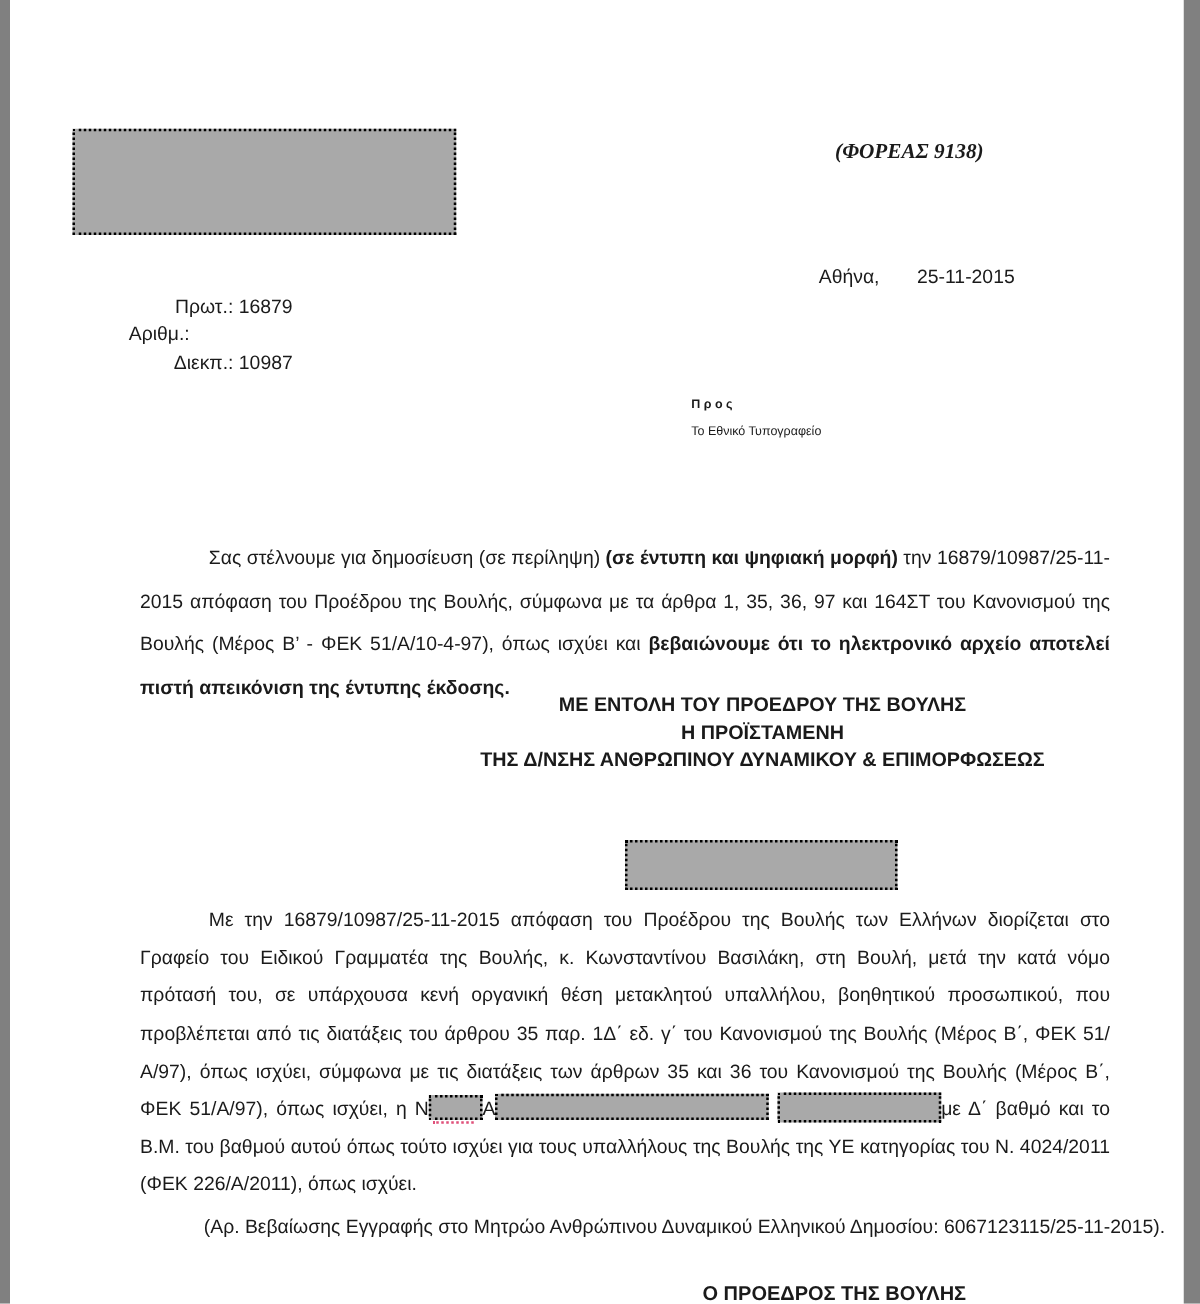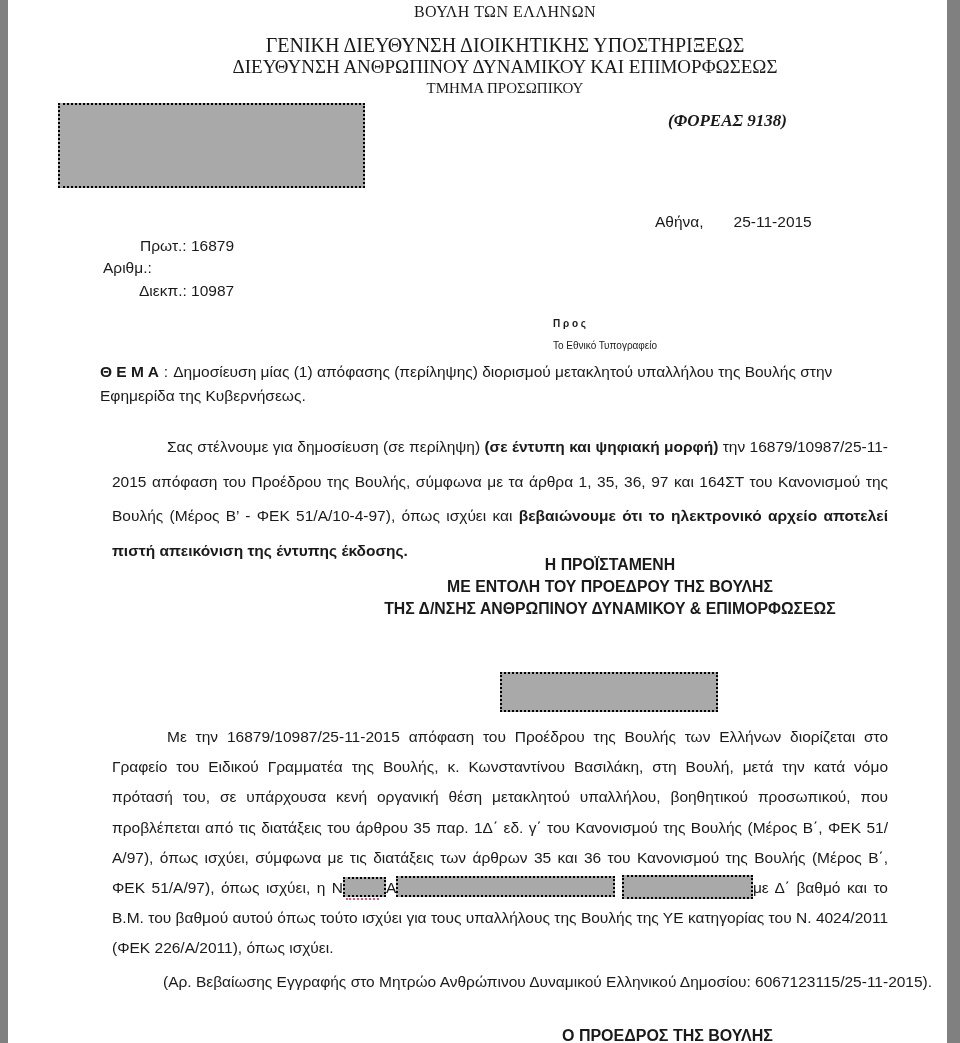--- a/index.html
+++ b/index.html
@@ -60,26 +60,20 @@
 
   .bottom-sig { position:absolute; left:562px; top:1027px; font-weight:bold; font-size:16px; }
 </style>
 </head>
 <body>
 
 <div class="page">
   <div class="edge edge-left"></div>
   <div class="edge edge-right"></div>
 
-  <div class="letterhead">
-    <div class="lh-org">ΒΟΥΛΗ ΤΩΝ ΕΛΛΗΝΩΝ</div>
-    <div class="lh-gen">ΓΕΝΙΚΗ ΔΙΕΥΘΥΝΣΗ ΔΙΟΙΚΗΤΙΚΗΣ ΥΠΟΣΤΗΡΙΞΕΩΣ</div>
-    <div class="lh-dir">ΔΙΕΥΘΥΝΣΗ ΑΝΘΡΩΠΙΝΟΥ ΔΥΝΑΜΙΚΟΥ ΚΑΙ ΕΠΙΜΟΡΦΩΣΕΩΣ</div>
-    <div class="lh-dept">ΤΜΗΜΑ ΠΡΟΣΩΠΙΚΟΥ</div>
-  </div>
 
   <div class="foreas">(ΦΟΡΕΑΣ 9138)</div>
 
   <div class="redaction box-stamp"></div>
 
   <div class="date-line">
     <span>Αθήνα,</span><span class="dgap">25-11-2015</span>
   </div>
 
   <div class="ref ref-prot">
@@ -92,31 +86,28 @@
   <div class="ref ref-diekp">
     <span>Διεκπ.:</span>
     <span>10987</span>
   </div>
 
   <div class="pros-block">
     <div class="bold">Π ρ ο ς</div>
     <div>Το Εθνικό Τυπογραφείο</div>
   </div>
 
-  <div class="subject">
-    <span class="bold">Θ Ε Μ Α</span><span class="subj-sep">:</span><span>Δημοσίευση μίας (1) απόφασης (περίληψης) διορισμού μετακλητού υπαλλήλου της Βουλής στην Εφημερίδα της Κυβερνήσεως.</span>
-  </div>
 
   <p class="body-par par1">
     <span>Σας στέλνουμε για δημοσίευση (σε περίληψη) </span><span class="bold">(σε έντυπη και ψηφιακή μορφή)</span><span> την 16879/10987/25-11-2015 απόφαση του Προέδρου της Βουλής, σύμφωνα με τα άρθρα 1, 35, 36, 97 και 164ΣΤ του Κανονισμού της Βουλής (Μέρος Β’ - ΦΕΚ 51/Α/10-4-97), όπως ισχύει και </span><span class="bold">βεβαιώνουμε ότι το ηλεκτρονικό αρχείο αποτελεί πιστή απεικόνιση της έντυπης έκδοσης.</span>
   </p>
 
   <div class="sig-block">
+    <div>ΜΕ ΕΝΤΟΛΗ ΤΟΥ ΠΡΟΕΔΡΟΥ ΤΗΣ ΒΟΥΛΗΣ</div>
     <div>Η ΠΡΟΪΣΤΑΜΕΝΗ</div>
-    <div>ΜΕ ΕΝΤΟΛΗ ΤΟΥ ΠΡΟΕΔΡΟΥ ΤΗΣ ΒΟΥΛΗΣ</div>
     <div>ΤΗΣ Δ/ΝΣΗΣ ΑΝΘΡΩΠΙΝΟΥ ΔΥΝΑΜΙΚΟΥ &amp; ΕΠΙΜΟΡΦΩΣΕΩΣ</div>
   </div>
 
   <div class="redaction box-sign"></div>
 
   <p class="body-par par2">
     <span>Με την 16879/10987/25-11-2015 απόφαση του Προέδρου της Βουλής των Ελλήνων διορίζεται στο Γραφείο του Ειδικού Γραμματέα της Βουλής, κ. Κωνσταντίνου Βασιλάκη, στη Βουλή, μετά την κατά νόμο πρότασή του, σε υπάρχουσα κενή οργανική θέση μετακλητού υπαλλήλου, βοηθητικού προσωπικού, που προβλέπεται από τις διατάξεις του άρθρου 35 παρ. 1Δ΄ εδ. γ΄ του Κανονισμού της Βουλής (Μέρος Β΄, ΦΕΚ 51/Α/97), όπως ισχύει, σύμφωνα με τις διατάξεις των άρθρων 35 και 36 του Κανονισμού της Βουλής (Μέρος Β΄, ΦΕΚ 51/Α/97), όπως ισχύει, η Ν</span><span class="redact-inline ri-small"><span class="squiggle"></span></span><span>Α</span><span class="redact-inline ri-long"></span> <span class="redact-inline ri-start"></span><span>με Δ΄ βαθμό και το Β.Μ. του βαθμού αυτού όπως τούτο ισχύει για τους υπαλλήλους της Βουλής της ΥΕ κατηγορίας του Ν. 4024/2011 (ΦΕΚ 226/Α/2011), όπως ισχύει.</span>
   </p>
 
   <div class="footnote fn2">(Αρ. Βεβαίωσης Εγγραφής στο Μητρώο Ανθρώπινου Δυναμικού Ελληνικού Δημοσίου: 6067123115/25-11-2015).</div>

